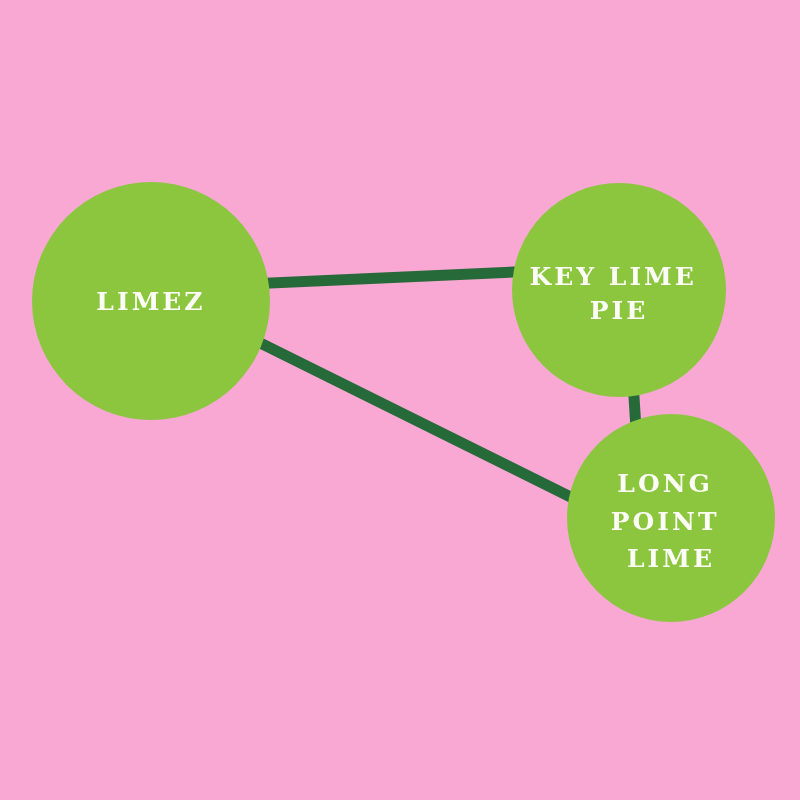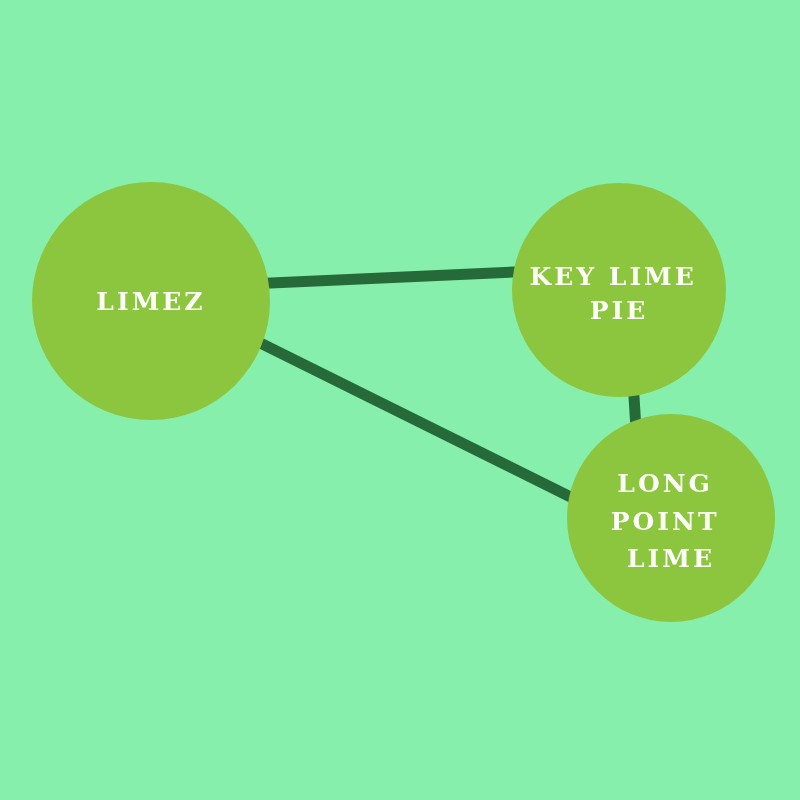--- a/index.html
+++ b/index.html
@@ -7,21 +7,21 @@
     padding: 0;
     width: 800px;
     height: 800px;
     background: #ffffff;
     overflow: hidden;
   }
   .canvas-wrap {
     position: relative;
     width: 800px;
     height: 800px;
-    background: #86efac;
+    background: #f9a8d4;
   }
   svg.graph {
     display: block;
     width: 800px;
     height: 800px;
   }
   .node-label {
     font-family: "DejaVu Serif", "Liberation Serif", serif;
     font-weight: 700;
     font-size: 25px;

